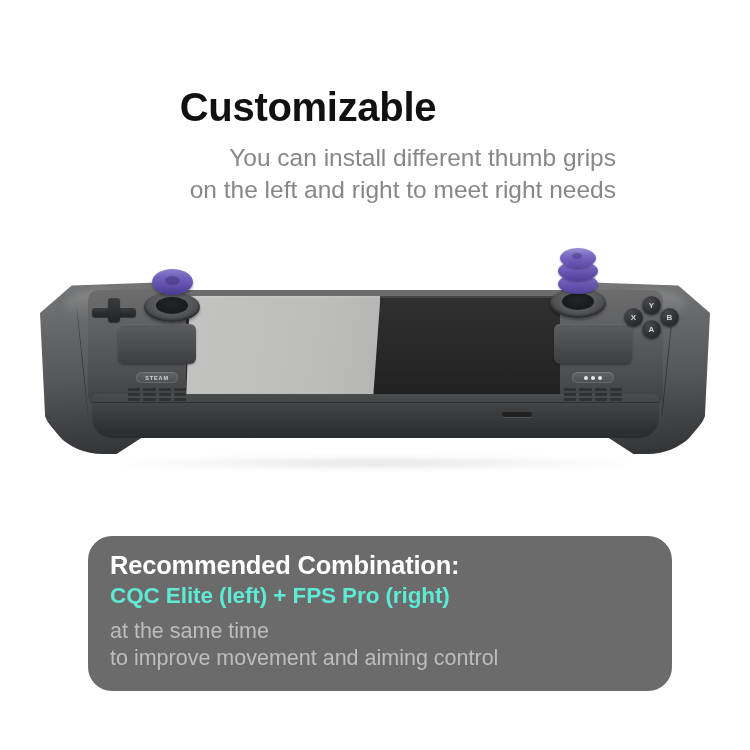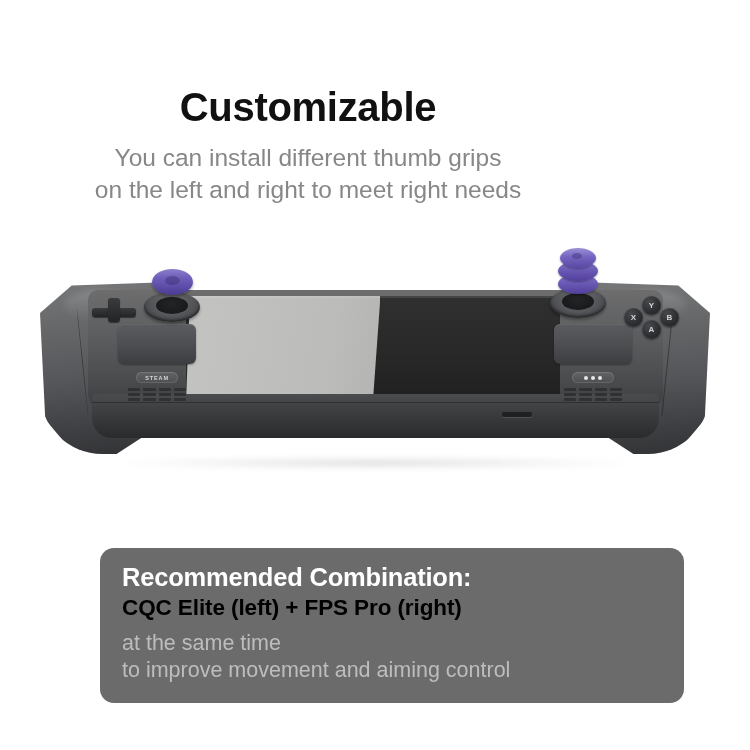--- a/index.html
+++ b/index.html
@@ -32,20 +32,21 @@
     letter-spacing: -0.3px;
     line-height: 1.05;
     margin: 0;
   }
   .subtitle {
     margin-top: 14px;
     font-size: 24.5px;
     color: #878787;
     line-height: 1.32;
     font-weight: 400;
+    text-align: right;
   }
   .subtitle-line { display: block; }
 
   
   .device-stage {
     position: absolute;
     left: 0;
     top: 228px;
     width: 750px;
     height: 260px;
@@ -368,40 +369,39 @@
     width: 530px;
     height: 10px;
     background: radial-gradient(ellipse at 50% 50%, rgba(0,0,0,0.16) 0%, rgba(0,0,0,0) 72%);
     filter: blur(3px);
   }
 
   
   .reco-panel {
     position: absolute;
     left: 88px;
-    top: 548px;
+    top: 536px;
     width: 584px;
     height: 155px;
     background: #6b6b6b;
-    border-radius: 14px;
+    border-radius: 24px;
     box-sizing: border-box;
     padding: 14px 20px 0 22px;
-    margin-left: 12px;
   }
   .reco-title {
     font-size: 25.5px;
     font-weight: bold;
     color: #ffffff;
     line-height: 1.18;
     letter-spacing: -0.2px;
   }
   .reco-combo {
     font-size: 22.5px;
     font-weight: bold;
-    color: #000000;
+    color: #5eead4;
     line-height: 1.2;
     margin-top: 2px;
     letter-spacing: -0.1px;
   }
   .reco-note {
     margin-top: 9px;
     font-size: 21.5px;
     color: #bdbdbd;
     line-height: 1.26;
     font-weight: 400;

